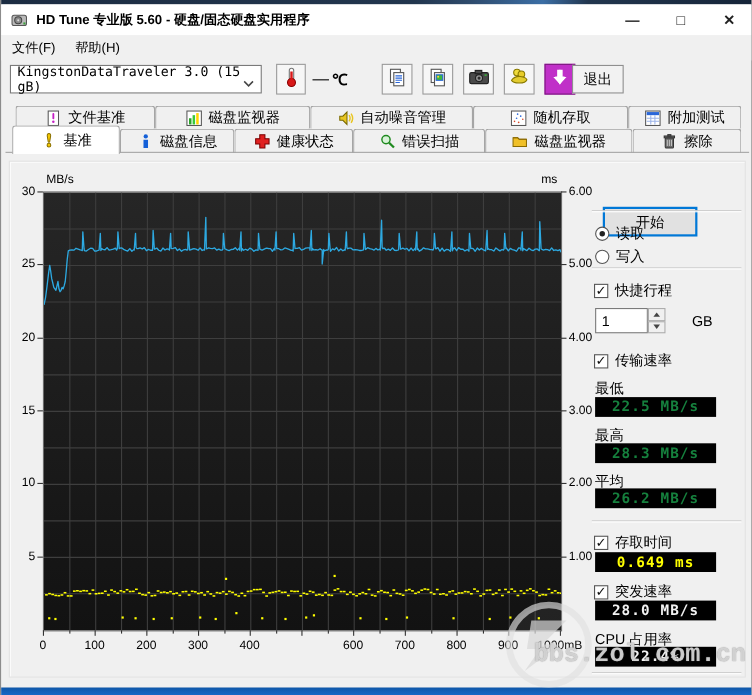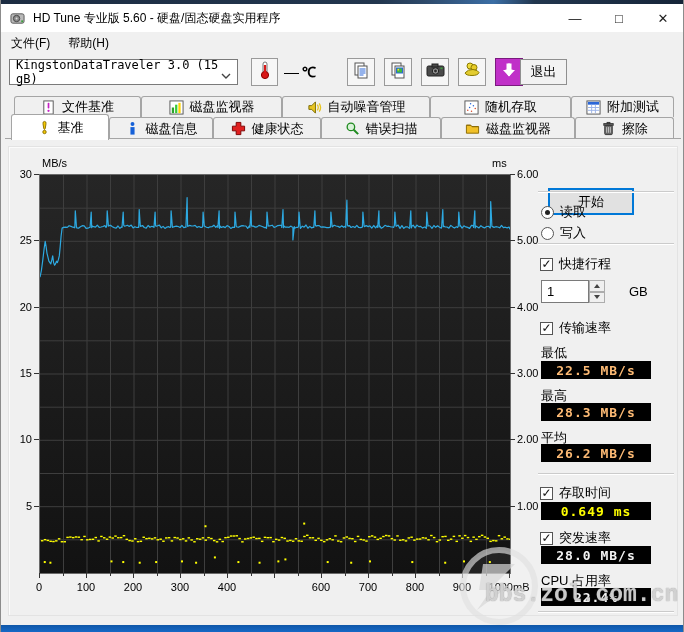--- a/index.html
+++ b/index.html
@@ -7,21 +7,21 @@
   .window{
     position:relative;width:684px;height:632px;background:#f0f0f0;
     font-family:"Liberation Sans",sans-serif;color:#000;
     border-left:1px solid #8c8c8c;border-right:1px solid #8c8c8c;overflow:hidden;
   }
   .abs{position:absolute;}
   
   .top-strip{left:0;top:0;width:684px;height:4px;
     background:linear-gradient(90deg,#1c2c42 0%,#22364e 55%,#2e4a6b 62%,#3b6ea5 72%,#22364e 78%,#152438 100%);}
   
-  .titlebar{left:0;top:4px;width:684px;height:28px;background:#ffffff;display:flex;align-items:center;}
+  .titlebar{left:0;top:4px;width:684px;height:28px;background:#ffffff;display:flex;align-items:center;font-weight:bold;}
   .title-text{font-size:12px;margin-left:8px;}
   .win-btn{position:absolute;top:0;width:44px;height:28px;display:flex;align-items:center;justify-content:center;
     font-size:13px;color:#222;cursor:default;}
   
   .menubar{left:0;top:32px;width:684px;height:23px;background:#f0f0f0;display:flex;align-items:center;font-size:12px;}
   .menu-item{padding:3px 8px;margin-left:2px;}
   
   .combo{left:8px;top:59px;width:229px;height:26px;background:#fff;border:1px solid #7a7a7a;
     display:flex;align-items:center;font-family:"DejaVu Sans Mono",monospace;font-size:12px;padding-left:6px;}
   .combo-arrow{position:absolute;right:6px;top:9px;}
@@ -59,21 +59,21 @@
     display:flex;align-items:center;justify-content:center;color:#111;line-height:1;}
   .row-flex{display:flex;align-items:center;gap:6px;}
   .spin-field{left:540px;top:280px;width:48px;height:23px;background:#fff;border:1px solid #7a7a7a;
     font-size:13px;display:flex;align-items:center;padding-left:5px;}
   .spin-btns{left:588px;top:280px;width:16px;height:23px;display:flex;flex-direction:column;}
   .spin-btn{flex:1;background:#f0f0f0;border:1px solid #adadad;display:flex;align-items:center;justify-content:center;}
   .tri-up{width:0;height:0;border-left:3px solid transparent;border-right:3px solid transparent;border-bottom:4px solid #444;}
   .tri-down{width:0;height:0;border-left:3px solid transparent;border-right:3px solid transparent;border-top:4px solid #444;}
   .val-box{left:540px;width:110px;height:18px;background:#000;display:flex;align-items:center;justify-content:center;
     font-family:"DejaVu Sans Mono",monospace;font-size:13px;font-weight:bold;letter-spacing:1px;}
-  .cyan{color:#fdba74;} .yellow{color:#ffff00;} .white{color:#f2f2f2;}
+  .cyan{color:#15803d;} .yellow{color:#ffff00;} .white{color:#f2f2f2;}
   
   .bottom-strip{left:0;top:625px;width:684px;height:7px;background:linear-gradient(180deg,#0f57a8,#1668c6);}
   
   .watermark{left:452px;top:540px;width:232px;height:88px;pointer-events:none;z-index:50;
     color:rgba(232,232,232,0.78);font-weight:bold;
     text-shadow:0 0 1px rgba(110,110,110,0.9);}
   .wm-line1{position:absolute;left:62px;top:10px;font-size:24px;letter-spacing:1px;}
   .wm-line2{position:absolute;left:32px;top:42px;font-size:23px;font-family:Liberation Mono, monospace;}
 </style>
 </head>

